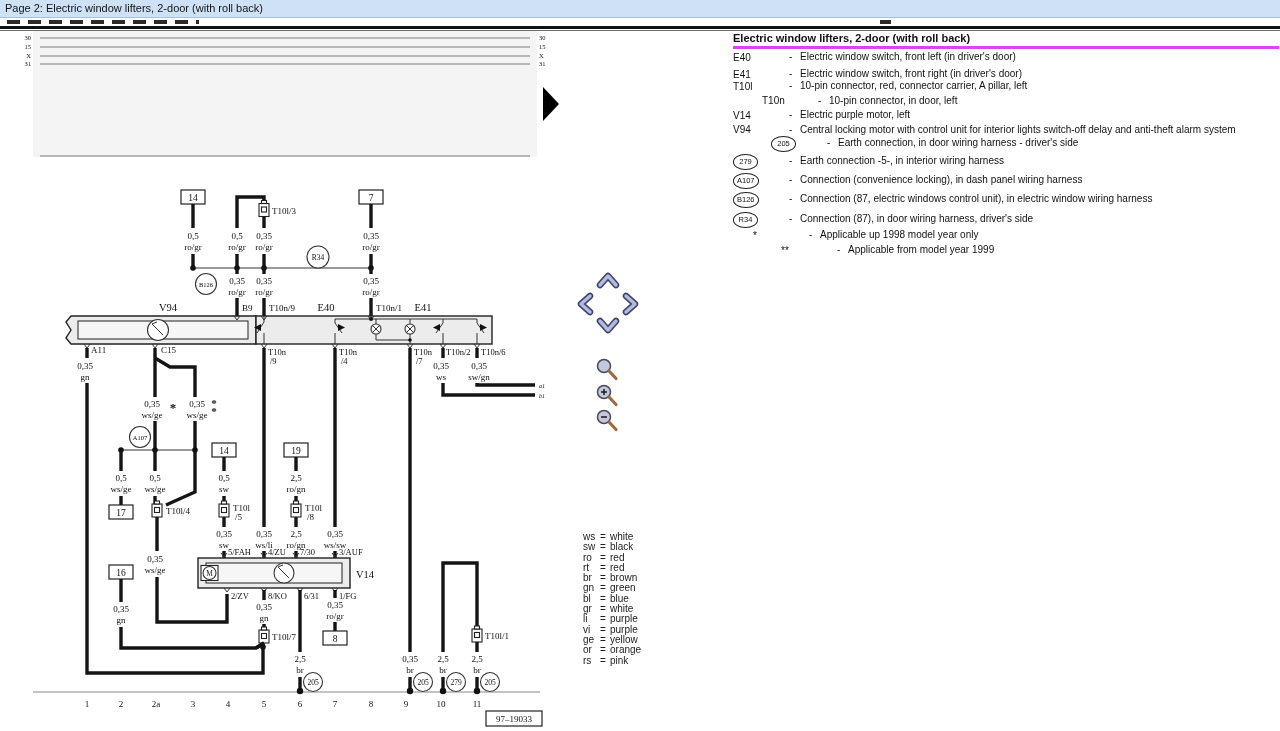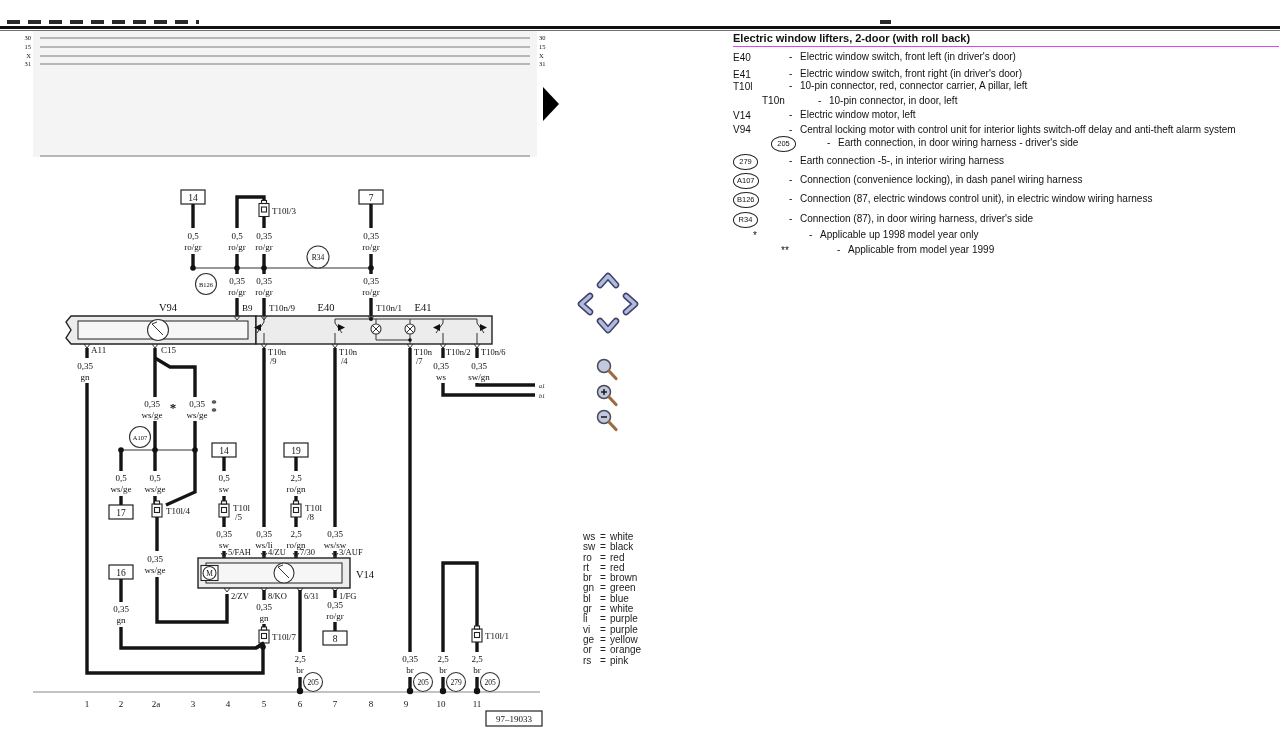--- a/index.html
+++ b/index.html
@@ -9,21 +9,21 @@
             border-bottom:1px solid #a8c2da;}
   .titlebar .txt{position:absolute;left:5px;top:2px;font-size:11px;color:#101418;white-space:nowrap;}
   .clip-frag{position:absolute;top:20px;height:4px;background:
       repeating-linear-gradient(90deg,#2a2a2a 0 13px,transparent 13px 21px);}
   .rule-thick{position:absolute;left:0;top:26px;width:1280px;height:3px;background:#101010;}
   .rule-thin{position:absolute;left:0;top:30px;width:1280px;height:1px;background:#6f6f6f;}
 
   
   .legend{position:absolute;left:733px;top:32px;width:546px;color:#111;}
   .legend .ltitle{position:absolute;left:0;top:0;width:546px;font-size:11px;font-weight:bold;
-                  border-bottom:1px solid #d946ef;padding-bottom:2px;white-space:nowrap;}
+                  border-bottom:3px solid #d946ef;padding-bottom:2px;white-space:nowrap;}
   .lrow{position:absolute;left:0;width:506px;font-size:10px;white-space:nowrap;}
   .lrow .code{display:inline-block;width:56px;vertical-align:middle;}
   .lrow .dash{display:inline-block;width:11px;}
   .lrow .desc{display:inline-block;}
   .oval{display:inline-block;min-width:17px;text-align:center;border:1px solid #222;
         border-radius:50%;font-size:7.5px;padding:3px 3px;line-height:1;background:#fff;}
 
   
   .colorkey{position:absolute;left:583px;top:532px;color:#222;}
   .ckrow{font-size:10px;line-height:10.3px;white-space:nowrap;}
@@ -54,20 +54,23 @@
   .t6i{font-size:6px;font-style:italic;text-anchor:start;}
   .tbox{font-size:9.5px;text-anchor:middle;}
   .star{font-size:13px;text-anchor:middle;font-weight:bold;}
   .star2{font-size:11px;text-anchor:middle;font-weight:bold;}
 </style>
 </head>
 <body>
 
 <div class="page">
 
+  <div class="titlebar">
+    <div class="txt">Page 2: Electric window lifters, 2-door (with roll back)</div>
+  </div>
   <div class="clip-frag" style="left:7px;width:192px;"></div>
   <div class="clip-frag" style="left:880px;width:11px;"></div>
   <div class="rule-thick"></div>
   <div class="rule-thin"></div>
 
   <svg width="1280" height="731" viewBox="0 0 1280 731">
 
     <g>
       <rect x="33" y="31" width="504" height="126" fill="#f4f4f4" stroke="none"></rect>
       <line class="busln" x1="40" y1="38" x2="530" y2="38"></line>
@@ -519,21 +522,21 @@
     <div class="ltitle">Electric window lifters, 2-door (with roll back)</div>
     <div class="lrow" style="top:19px;">
       <span class="code">E40</span><span class="dash">-</span><span class="desc">Electric window switch, front left (in driver's door)</span></div>
     <div class="lrow" style="top:36px;text-decoration:underline;">
       <span class="code">E41</span><span class="dash">-</span><span class="desc">Electric window switch, front right (in driver's door)</span></div>
     <div class="lrow" style="top:48px;">
       <span class="code">T10l</span><span class="dash">-</span><span class="desc">10-pin connector, red, connector carrier, A pillar, left</span></div>
     <div class="lrow" style="top:62.5px;margin-left:29px;">
       <span class="code">T10n</span><span class="dash">-</span><span class="desc">10-pin connector, in door, left</span></div>
     <div class="lrow" style="top:77px;">
-      <span class="code">V14</span><span class="dash">-</span><span class="desc">Electric window motor, left</span></div>
+      <span class="code">V14</span><span class="dash">-</span><span class="desc">Electric purple motor, left</span></div>
     <div class="lrow" style="top:91.5px;">
       <span class="code">V94</span><span class="dash">-</span><span class="desc">Central locking motor with control unit for interior lights switch-off delay and anti-theft alarm system</span></div>
     <div class="lrow" style="top:104px;margin-left:38px;">
       <span class="code"><span class="oval">205</span></span><span class="dash">-</span><span class="desc">Earth connection, in door wiring harness - driver's side</span></div>
     <div class="lrow" style="top:122px;text-decoration:underline;">
       <span class="code"><span class="oval">279</span></span><span class="dash">-</span><span class="desc">Earth connection -5-, in interior wiring harness</span></div>
     <div class="lrow" style="top:141px;">
       <span class="code"><span class="oval">A107</span></span><span class="dash">-</span><span class="desc">Connection (convenience locking), in dash panel wiring harness</span></div>
     <div class="lrow" style="top:160px;">
       <span class="code"><span class="oval">B126</span></span><span class="dash">-</span><span class="desc">Connection (87, electric windows control unit), in electric window wiring harness</span></div>

